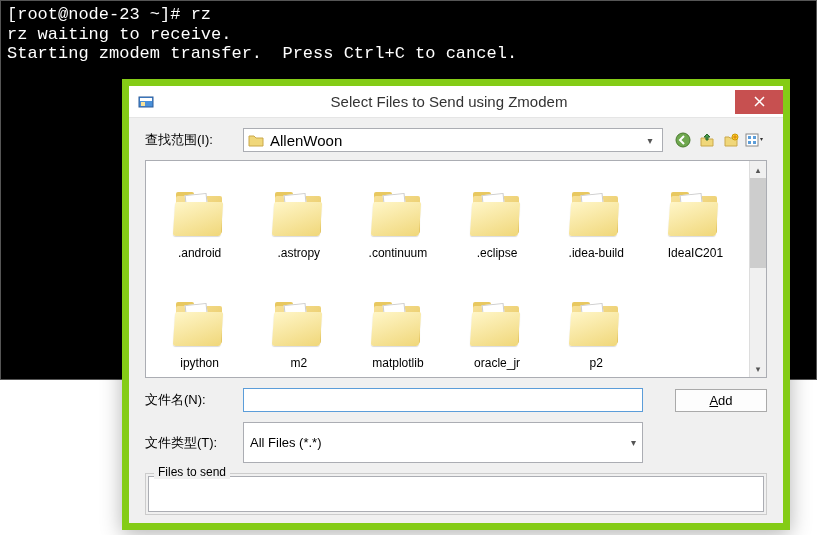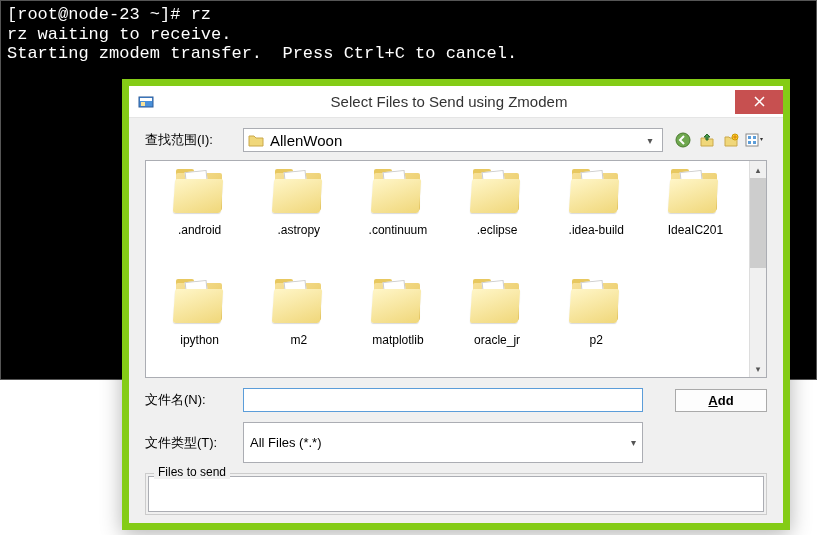--- a/index.html
+++ b/index.html
@@ -115,21 +115,21 @@
     height: 218px;
     margin-bottom: 10px;
     overflow: hidden;
   }
   .filelist {
     flex: 1;
     display: grid;
     grid-template-columns: repeat(6, 1fr);
     grid-auto-rows: 110px;
     gap: 0;
-    padding: 0 4px 0 4px;
+    padding: 23px 4px 0 4px;
     overflow: hidden;
   }
   .fitem {
     display: flex;
     flex-direction: column;
     align-items: center;
     justify-content: flex-start;
     text-align: center;
     cursor: pointer;
     padding-top: 6px;
@@ -226,21 +226,20 @@
   .formselect .sel-text { flex: 1; }
   .formselect .chev { font-size: 10px; color: #555; }
   .addbtn {
     width: 92px; height: 23px;
     margin-left: 32px;
     background: #fdfdfd;
     border: 1px solid #aaa;
     display: flex; align-items: center; justify-content: center;
     font-size: 13px;
     cursor: pointer;
-    font-weight: bold;
   }
   .groupbox {
     border: 1px solid #ccc;
     margin: 6px 0 0 0;
     padding: 2px;
     position: relative;
     text-align: right;
   }
   .groupbox .legend {
     position: absolute;

